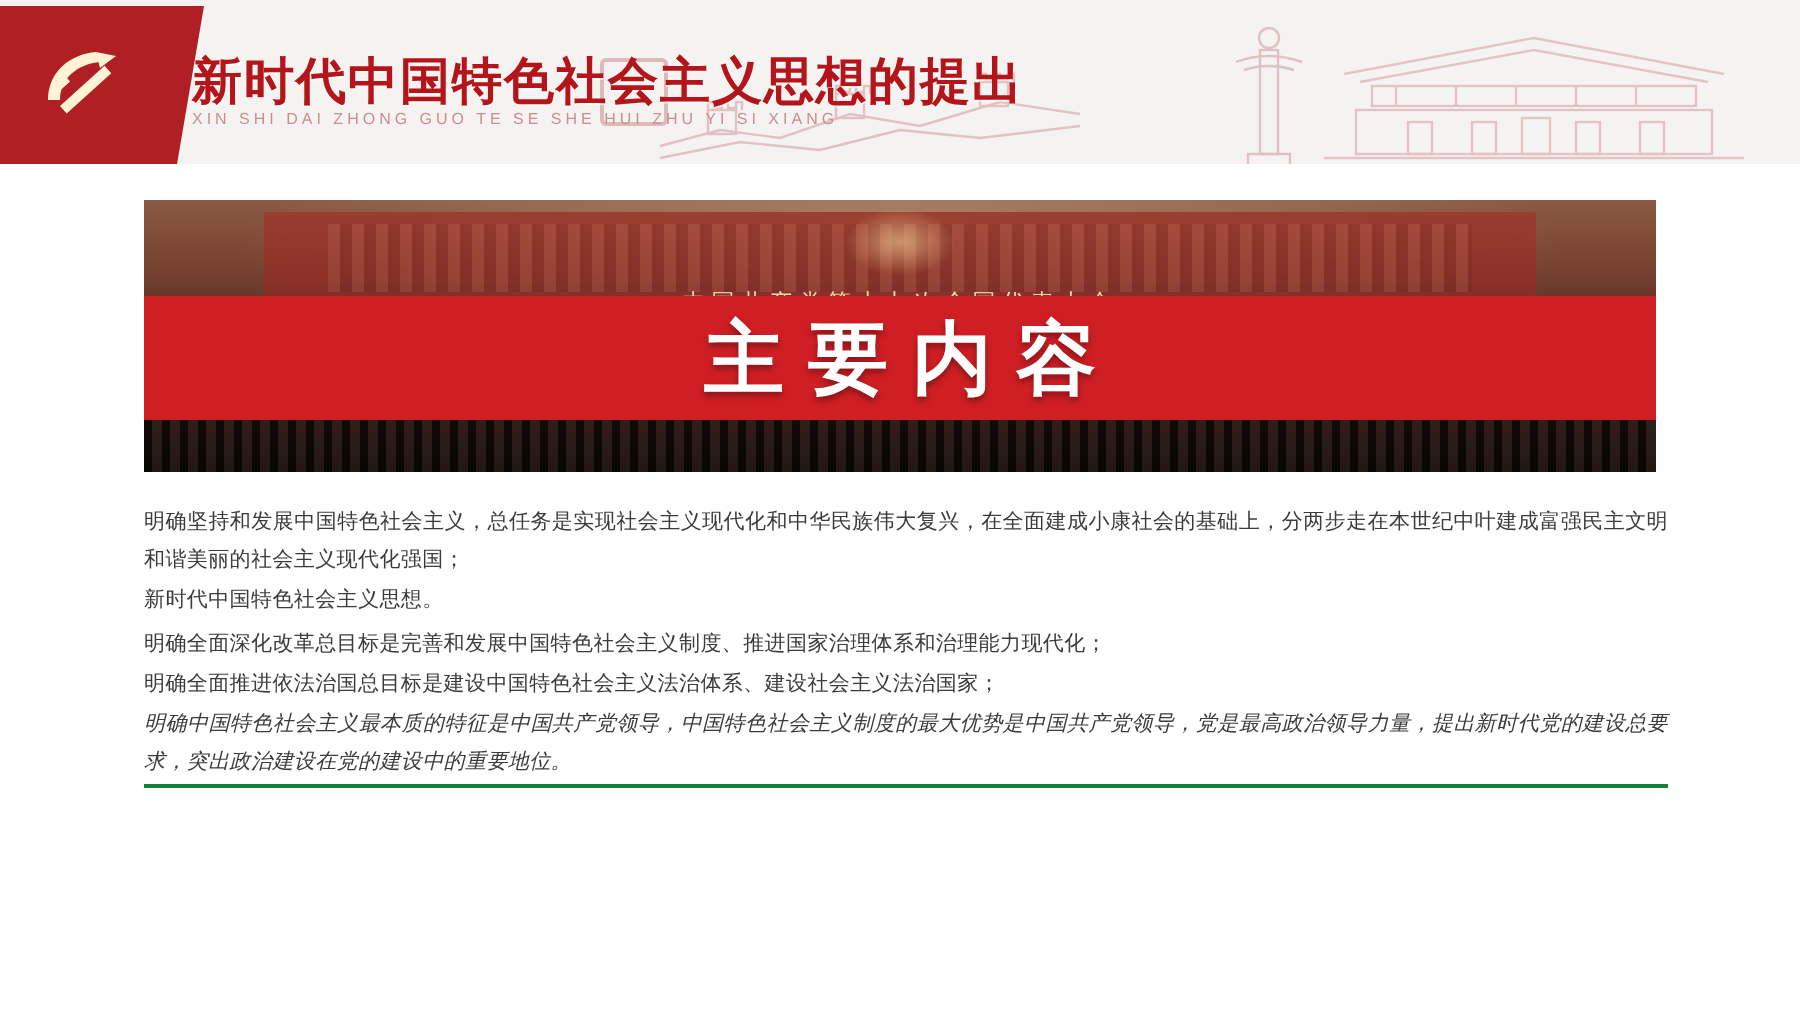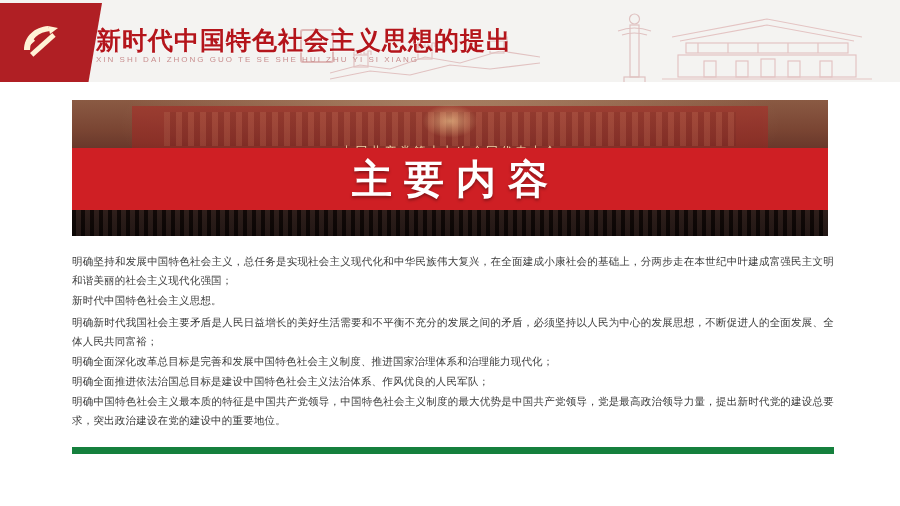--- a/index.html
+++ b/index.html
@@ -189,22 +189,23 @@
     line-height: 19px;
     color: #3b3b3b;
     text-align: justify;
     margin: 0 0 1px 0;
     letter-spacing: .2px;
   }
   .para.first {
     margin-bottom: 3px;
   }
   .underline-last {
-    border-bottom: 7px solid #15803d;
-    padding-bottom: 17px;
+    border-bottom: 2px solid #15803d;
+    padding-bottom: 1px;
+    font-style: italic;
   }
 
   
   .bottom-rule {
     position: absolute;
     left: 0; bottom: 0; width: 900px; height: 3px;
     background: #ffffff;
   }
 </style>
 </head>
@@ -281,20 +282,19 @@
       <div class="banner-crowd"></div>
     </div>
     <div class="banner-red-bar">
       <span class="title">主要内容</span>
     </div>
   </div>
 
   <div class="body-text">
     <p class="para">明确坚持和发展中国特色社会主义，总任务是实现社会主义现代化和中华民族伟大复兴，在全面建成小康社会的基础上，分两步走在本世纪中叶建成富强民主文明和谐美丽的社会主义现代化强国；</p>
     <p class="para first">新时代中国特色社会主义思想。</p>
-    <p class="para">明确新时代我国社会主要矛盾是人民日益增长的美好生活需要和不平衡不充分的发展之间的矛盾，必须坚持以人民为中心的发展思想，不断促进人的全面发展、全体人民共同富裕；</p>
     <p class="para">明确全面深化改革总目标是完善和发展中国特色社会主义制度、推进国家治理体系和治理能力现代化；</p>
-    <p class="para">明确全面推进依法治国总目标是建设中国特色社会主义法治体系、作风优良的人民军队；</p>
+    <p class="para">明确全面推进依法治国总目标是建设中国特色社会主义法治体系、建设社会主义法治国家；</p>
     <p class="para underline-last">明确中国特色社会主义最本质的特征是中国共产党领导，中国特色社会主义制度的最大优势是中国共产党领导，党是最高政治领导力量，提出新时代党的建设总要求，突出政治建设在党的建设中的重要地位。</p>
   </div>
 
   <div class="bottom-rule"></div>
 </div>
 
 </body></html>

